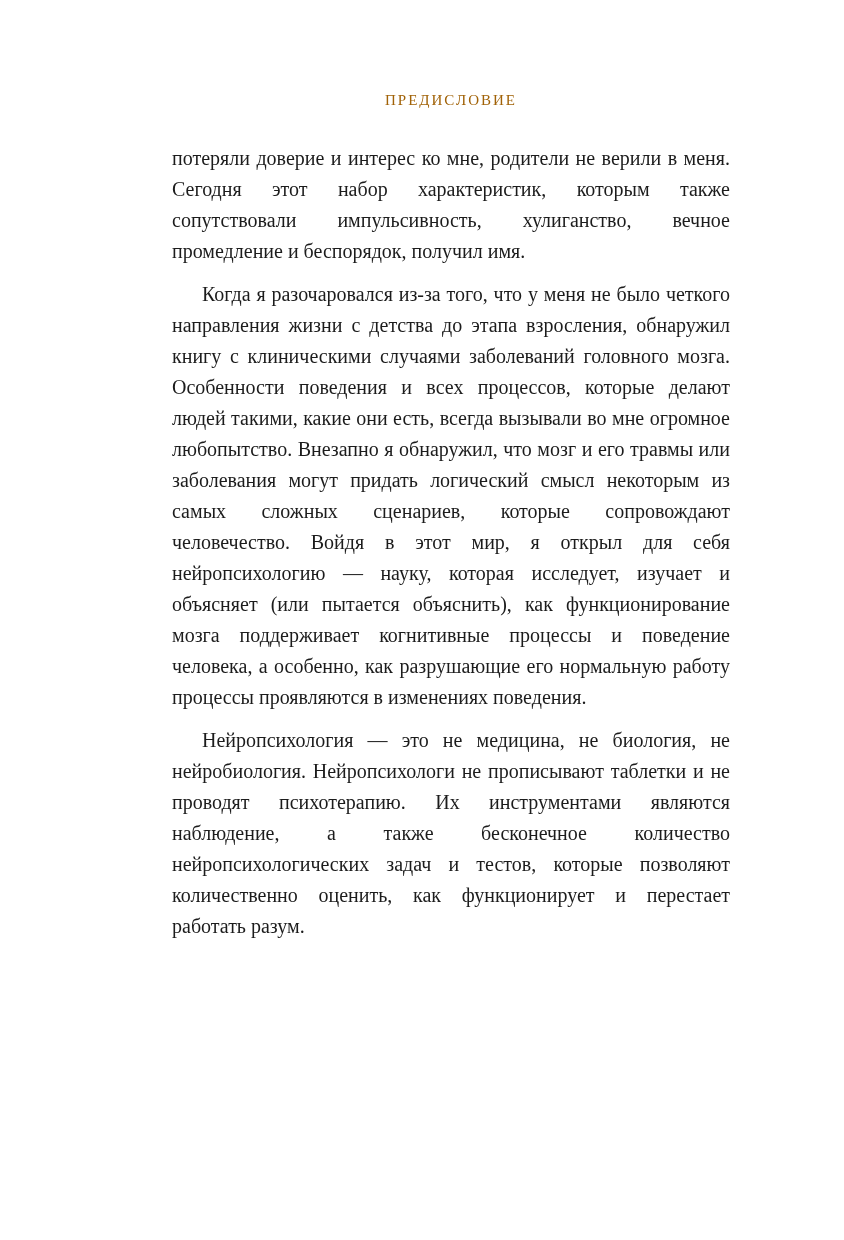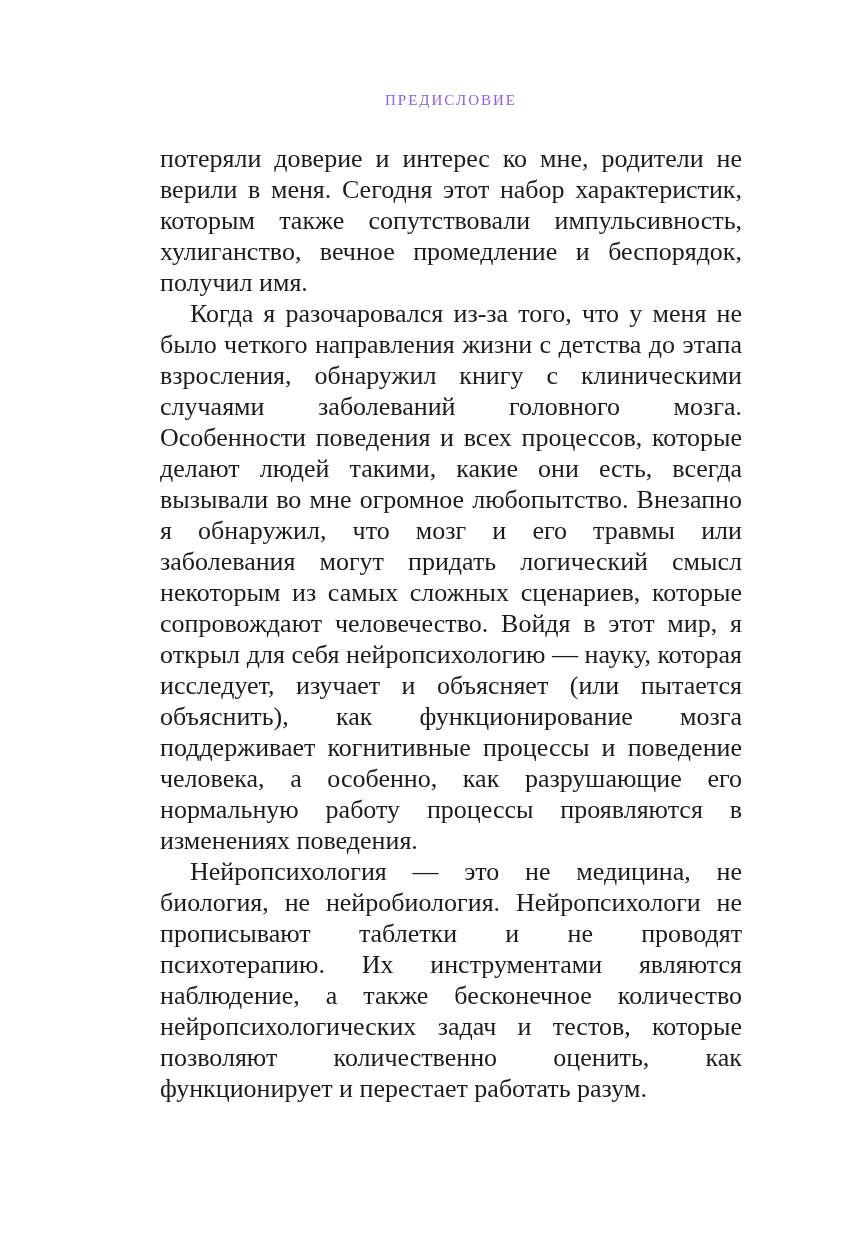--- a/index.html
+++ b/index.html
@@ -20,28 +20,28 @@
     position: absolute;
     top: 92px;
     left: 160px;
     width: 582px;
   }
   .running-head {
     text-align: center;
     font-size: 15px;
     letter-spacing: 2px;
     font-weight: 400;
-    color: #8b5cf6;
+    color: #a16207;
     margin: 0 0 34px 0;
     text-transform: uppercase;
     font-family: "Liberation Serif", "DejaVu Serif", serif;
   }
   .body-text p {
-    margin: 0;
-    font-size: 26px;
+    margin: 12px;
+    font-size: 20px;
     line-height: 31px;
     text-align: justify;
     text-justify: inter-word;
     color: #1c1c1c;
     hyphens: auto;
     -webkit-hyphens: auto;
   }
   .body-text p.indent {
     text-indent: 30px;
   }

